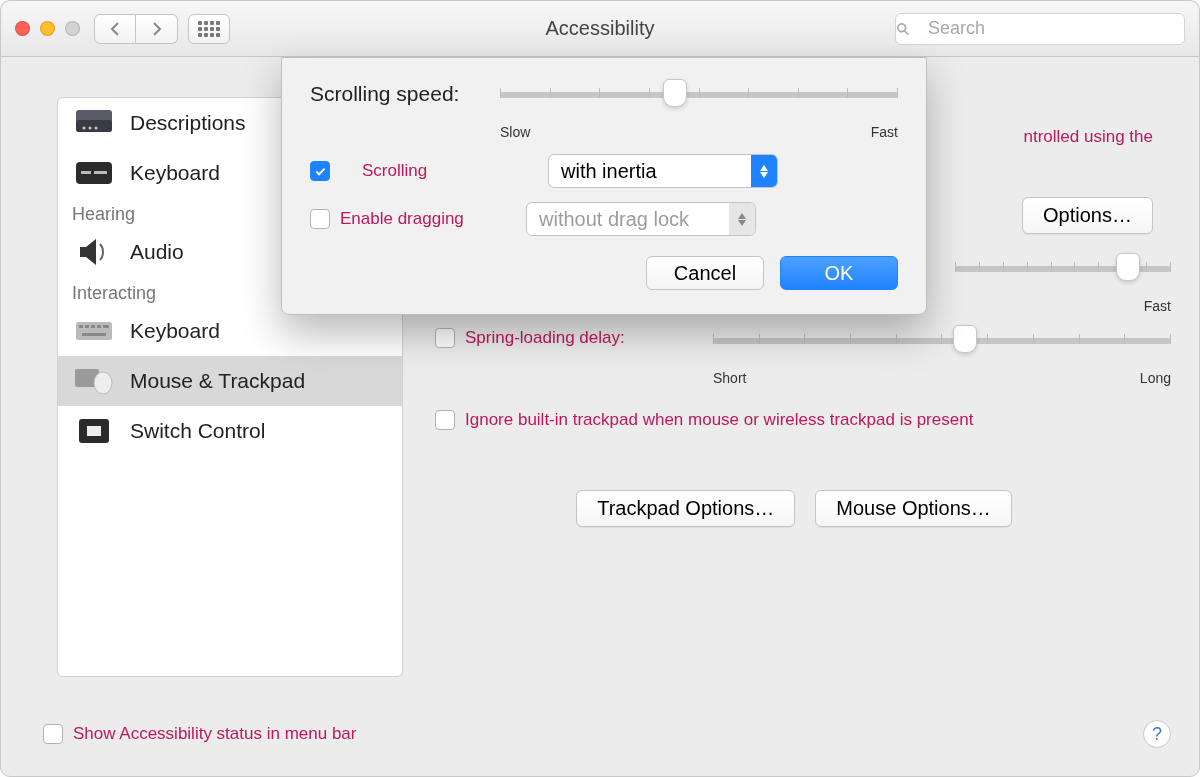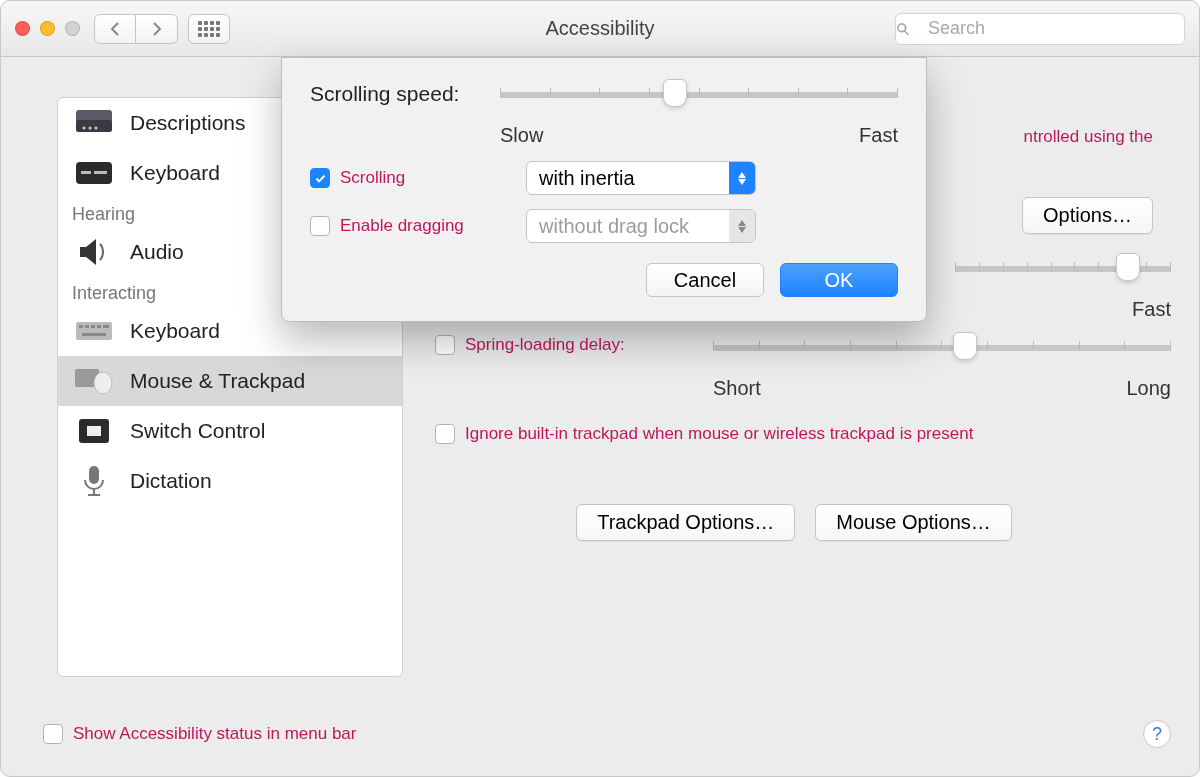--- a/index.html
+++ b/index.html
@@ -32,21 +32,21 @@
   .main-text { font-size:17px; color:#be185d; }
   .checkbox { width:20px; height:20px; border:1px solid #b3b3b3; border-radius:4px; background:#fff; flex-shrink:0; margin-right:10px; }
   .row { display:flex; align-items:center; }
   .options-btn { border:1px solid #c4c4c4; border-radius:6px; background:linear-gradient(#fff,#f6f6f6); padding:6px 20px; font-size:20px; box-shadow:0 1px 0 rgba(0,0,0,.05); }
 
   .slider-wrap { flex:1; position:relative; height:40px; }
   .slider-track { position:absolute; top:10px; left:0; right:0; height:6px; background:#c6c6c6; border-radius:3px; }
   .slider-ticks { position:absolute; top:6px; left:0; right:0; height:14px; display:flex; justify-content:space-between; }
   .slider-ticks span{width:1px; height:10px; background:#bbb;}
   .slider-thumb { position:absolute; top:-3px; width:24px; height:28px; background:#fff; border:1px solid #c6c6c6; border-radius:6px 6px 10px 10px; box-shadow:0 2px 4px rgba(0,0,0,.15); transform:translateX(-50%); }
-  .slider-labels { display:flex; justify-content:space-between; font-size:20px; color:#333; margin-top:2px; }
+  .slider-labels { display:flex; justify-content:space-between; font-size:14px; color:#333; margin-top:2px; }
 
   .footer-row { position:absolute; left:42px; bottom:28px; right:28px; display:flex; align-items:center; }
   .help-btn { width:28px; height:28px; border-radius:50%; border:1px solid #c8c8c8; background:#fff; color:#3a78d6; font-size:18px; display:flex; align-items:center; justify-content:center; margin-left:auto; }
 
   
   .sheet { position:absolute; top:56px; left:280px; width:646px; background:#f1f1f1; border:1px solid #bdbdbd; border-radius:0 0 8px 8px; box-shadow:0 18px 40px rgba(0,0,0,.28); padding:24px 28px; }
   .sheet-row { display:flex; align-items:center; margin-bottom:14px; }
   .sheet-label { font-size:21px; color:#222; width:190px; }
   .select { border:1px solid #c4c4c4; border-radius:6px; background:#fff; font-size:20px; display:flex; align-items:center; height:34px; overflow:hidden; }
   .select .sel-text{ padding:0 12px; flex:1; }
@@ -168,31 +168,20 @@
     </div>
     <div class="side-item">
       <div class="side-icon">
         <svg width="36" height="30" viewBox="0 0 36 30">
             <rect x="3" y="3" width="30" height="24" rx="3" fill="#2b2b2b"></rect>
             <rect x="11" y="10" width="14" height="10" fill="#eee"></rect>
           </svg>
       </div>
       <span>Switch Control</span>
     </div>
-    <div class="side-item">
-      <div class="side-icon">
-        <svg width="30" height="36" viewBox="0 0 30 36">
-            <rect x="10" y="3" width="10" height="18" rx="5" fill="#777"></rect>
-            <path d="M6 17a9 9 0 0018 0" stroke="#777" fill="none" stroke-width="2"></path>
-            <line x1="15" y1="26" x2="15" y2="32" stroke="#777" stroke-width="2"></line>
-            <line x1="9" y1="32" x2="21" y2="32" stroke="#777" stroke-width="2"></line>
-          </svg>
-      </div>
-      <span>Dictation</span>
-    </div>
   </div>
 
   <div class="main">
     <div class="row" style="justify-content:flex-end; padding-right:18px; padding-top:30px;">
       <span class="main-text">ntrolled using the</span>
     </div>
     <div class="row" style="justify-content:flex-end; padding-right:18px; margin-top:50px;">
       <button class="options-btn">Options…</button>
     </div>
     <div style="padding-left:20px; margin-top:22px;">
@@ -293,21 +282,21 @@
         </div>
       </div>
     </div>
 
     <div class="sheet-row">
       <div class="checkbox checked">
         <svg viewBox="0 0 16 16">
             <path d="M3 8l3.2 3.5L13 4.5"></path>
           </svg>
       </div>
-      <span class="main-text" style="width:186px;">Scrolling</span>
+      <span class="main-text" style="width:186px;margin-left:22px;">Scrolling</span>
       <div class="select" style="width:230px;">
         <span class="sel-text">with inertia</span>
         <div class="sel-arrows">
           <svg viewBox="0 0 8 6">
               <path d="M0 6 4 0 8 6z"></path>
             </svg>
           <svg viewBox="0 0 8 6">
               <path d="M0 0 4 6 8 0z"></path>
             </svg>
         </div>

